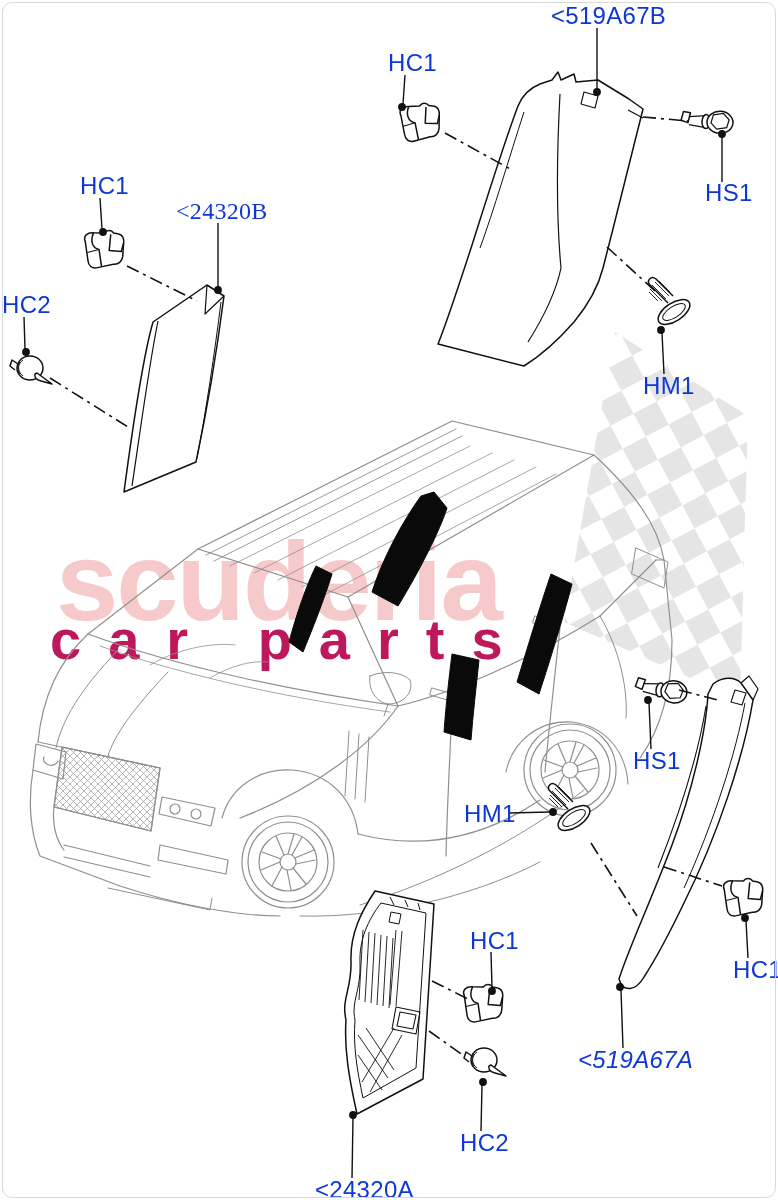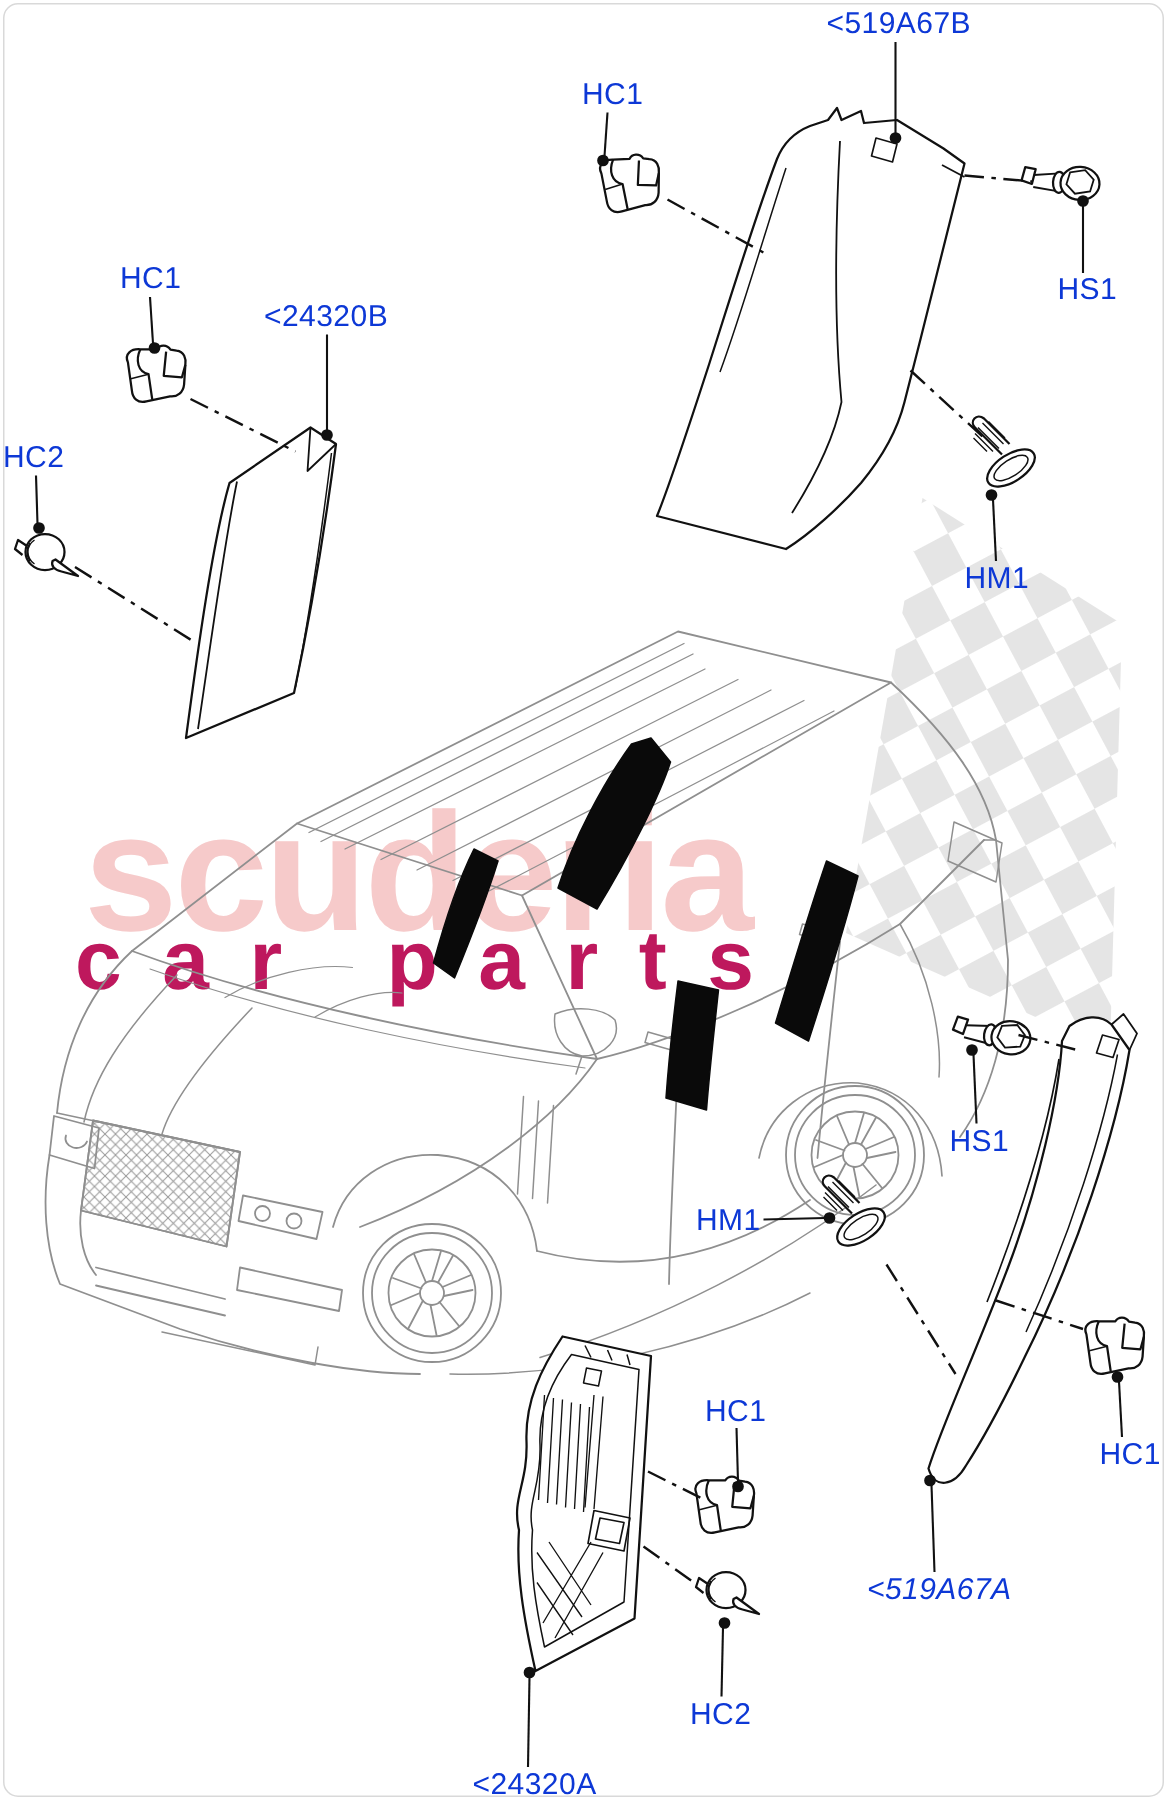--- a/index.html
+++ b/index.html
@@ -6,21 +6,21 @@
   .stage{
     position:relative;width:778px;height:1200px;background:#ffffff;overflow:hidden;
     font-family:"Liberation Sans", sans-serif;
   }
   .frame{
     position:absolute;left:2px;top:2px;width:772px;height:1194px;
     border:1px solid #d9d9d9;border-radius:10px;pointer-events:none;
   }
   svg.draw{position:absolute;left:0;top:0;}
   .callout{
-    position:absolute;color:#0d38d6;font-size:20px;line-height:20px;
+    position:absolute;color:#0d38d6;font-size:24px;line-height:20px;
     white-space:nowrap;letter-spacing:0.3px;
   }
   .wm-brand{
     position:absolute;left:56px;top:526px;
     font-size:112px;line-height:1;font-weight:bold;letter-spacing:-2px;
     color:#f6caca;white-space:nowrap;
   }
   .wm-letters{
     position:absolute;left:50px;top:612px;
     font-size:56px;line-height:1;font-weight:bold;letter-spacing:27px;
@@ -252,21 +252,21 @@
       <line x1="432" y1="981" x2="468" y2="999"></line>
       <line x1="429" y1="1031" x2="464" y2="1056"></line>
     </g>
   </svg>
 
   <div class="callout" style="left:388px;top:53px;">HC1</div>
   <div class="callout" style="left:551px;top:6px;">&lt;519A67B</div>
   <div class="callout" style="left:705px;top:183px;">HS1</div>
   <div class="callout" style="left:643px;top:376px;">HM1</div>
   <div class="callout" style="left:80px;top:176px;">HC1</div>
-  <div class="callout" style="left:176px;top:201px;">&lt;24320B</div>
+  <div class="callout" style="left:176px;top:201px;font-family:Liberation Serif, serif;">&lt;24320B</div>
   <div class="callout" style="left:2px;top:295px;">HC2</div>
   <div class="callout" style="left:633px;top:751px;">HS1</div>
   <div class="callout" style="left:464px;top:804px;">HM1</div>
   <div class="callout" style="left:470px;top:931px;">HC1</div>
   <div class="callout" style="left:733px;top:960px;">HC1</div>
   <div class="callout" style="left:578px;top:1050px;font-style:italic;">&lt;519A67A</div>
   <div class="callout" style="left:460px;top:1133px;">HC2</div>
   <div class="callout" style="left:315px;top:1180px;">&lt;24320A</div>
 
   <div class="frame"></div>

